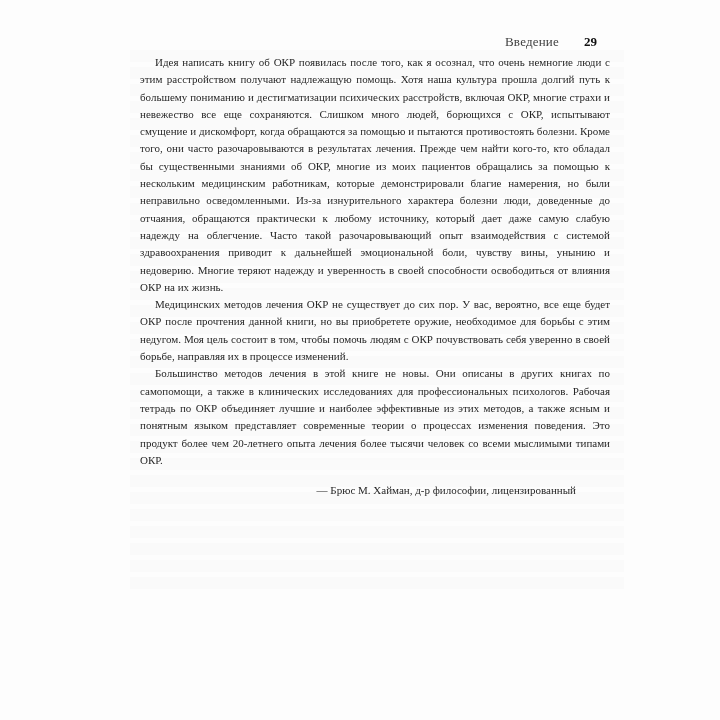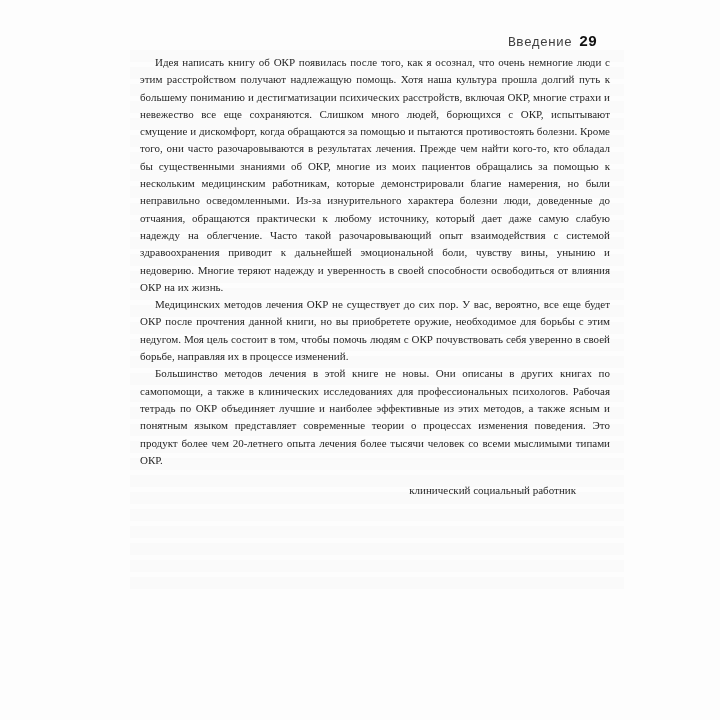--- a/index.html
+++ b/index.html
@@ -32,32 +32,32 @@
     pointer-events:none;
   }
   .running-header{
     position:absolute;
     top:34px;
     left:140px;
     right:123px;
     display:flex;
     justify-content:flex-end;
     align-items:center;
-    font-family:Liberation Mono, monospace;
+    font-family:Liberation Serif, serif;
   }
   .running-header .section{
     font-size:13px;
     letter-spacing:.2px;
     color:var(--header-text);
   }
   .running-header .pagenum{
-    font-size:15px;
+    font-size:13px;
     font-weight:bold;
     color:var(--page-number);
-    margin-left:7px;
+    margin-left:25px;
   }
   .body-text{
     position:absolute;
     left:140px;
     top:54px;
     width:470px;
     font-size:11px;
     line-height:17.3px;
     color:var(--text);
     text-align:justify;
@@ -85,16 +85,16 @@
     <span class="section">Введение</span>
     <span class="pagenum">29</span>
   </div>
 
   <div class="body-text">
     <p>Идея написать книгу об ОКР появилась после того, как я осознал, что очень немногие люди с этим расстройством получают надлежащую помощь. Хотя наша культура прошла долгий путь к большему пониманию и дестигматизации психических расстройств, включая ОКР, многие страхи и невежество все еще сохраняются. Слишком много людей, борющихся с ОКР, испытывают смущение и дискомфорт, когда обращаются за помощью и пытаются противостоять болезни. Кроме того, они часто разочаровываются в результатах лечения. Прежде чем найти кого-то, кто обладал бы существенными знаниями об ОКР, многие из моих пациентов обращались за помощью к нескольким медицинским работникам, которые демонстрировали благие намерения, но были неправильно осведомленными. Из-за изнурительного характера болезни люди, доведенные до отчаяния, обращаются практически к любому источнику, который дает даже самую слабую надежду на облегчение. Часто такой разочаровывающий опыт взаимодействия с системой здравоохранения приводит к дальнейшей эмоциональной боли, чувству вины, унынию и недоверию. Многие теряют надежду и уверенность в своей способности освободиться от влияния ОКР на их жизнь.</p>
     <p>Медицинских методов лечения ОКР не существует до сих пор. У вас, вероятно, все еще будет ОКР после прочтения данной книги, но вы приобретете оружие, необходимое для борьбы с этим недугом. Моя цель состоит в том, чтобы помочь людям с ОКР почувствовать себя уверенно в своей борьбе, направляя их в процессе изменений.</p>
     <p>Большинство методов лечения в этой книге не новы. Они описаны в других книгах по самопомощи, а также в клинических исследованиях для профессиональных психологов. Рабочая тетрадь по ОКР объединяет лучшие и наиболее эффективные из этих методов, а также ясным и понятным языком представляет современные теории о процессах изменения поведения. Это продукт более чем 20-летнего опыта лечения более тысячи человек со всеми мыслимыми типами ОКР.</p>
 
     <div class="attribution">
-      <div>клинический социальный работник</div>
+      <div>— Брюс М. Хайман, д-р философии, лицензированный</div>
     </div>
   </div>
 </div>
 
 </body></html>

